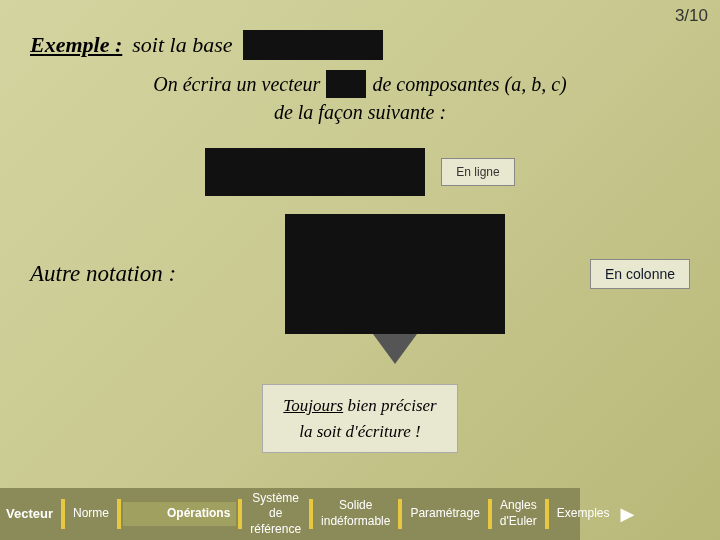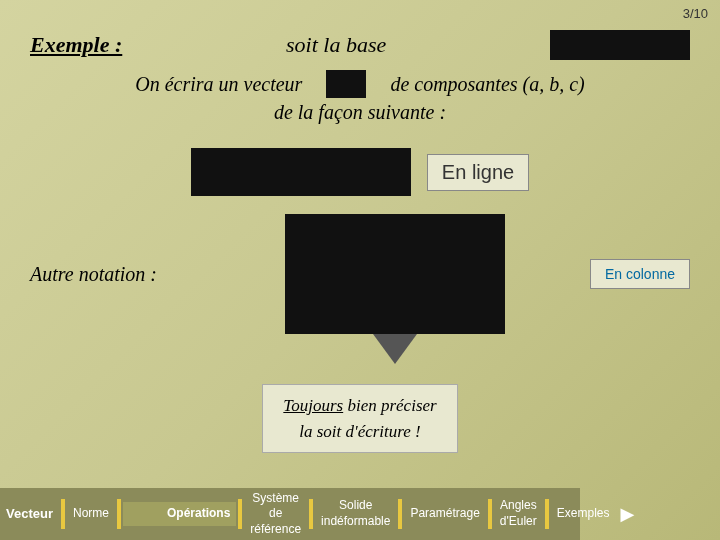--- a/index.html
+++ b/index.html
@@ -18,34 +18,33 @@
       height: 540px;
       background: linear-gradient(135deg, #d4d4a0 0%, #c8c890 50%, #b8b878 100%);
       position: relative;
       padding: 20px 30px 60px 30px;
     }
 
     .slide-number {
       position: absolute;
       top: 6px;
       right: 12px;
-      font-size: 13px;
+      font-size: 17px;
       color: #333;
       font-family: Arial, sans-serif;
     }
 
     .example-line {
       font-size: 22px;
       font-style: italic;
       color: #000;
       margin-top: 10px;
       display: flex;
       align-items: center;
       gap: 10px;
-      justify-content: space-between;
     }
 
     .example-label {
       font-weight: bold;
       text-decoration: underline;
     }
 
     .black-box-inline {
       display: inline-block;
       background: #111;
@@ -60,21 +59,21 @@
       color: #000;
       text-align: center;
       margin-top: 10px;
       line-height: 1.4;
     }
 
     .description-row {
       display: flex;
       align-items: center;
       justify-content: center;
-      gap: 24px;
+      gap: 6px;
       flex-wrap: wrap;
     }
 
     .black-box-small {
       display: inline-block;
       background: #111;
       width: 40px;
       height: 28px;
       vertical-align: middle;
     }
@@ -90,35 +89,35 @@
     .black-box-wide {
       background: #111;
       width: 220px;
       height: 48px;
     }
 
     .btn-en-ligne {
       background: #e8e8d0;
       border: 1px solid #888;
       padding: 6px 14px;
-      font-size: 20px;
+      font-size: 12px;
       font-family: Arial, sans-serif;
       color: #333;
       cursor: default;
     }
 
     .autre-notation-section {
       display: flex;
       align-items: center;
       margin-top: 18px;
       gap: 16px;
     }
 
     .autre-notation-label {
-      font-size: 20px;
+      font-size: 23px;
       font-style: italic;
       color: #000;
       white-space: nowrap;
       min-width: 170px;
     }
 
     .black-box-tall-wrapper {
       flex: 1;
       display: flex;
       justify-content: center;
@@ -144,21 +143,21 @@
       border-right: 22px solid transparent;
       border-top: 30px solid #555;
     }
 
     .btn-en-colonne {
       background: #e8e8d0;
       border: 1px solid #888;
       padding: 6px 14px;
       font-size: 14px;
       font-family: Arial, sans-serif;
-      color: #0369a1;
+      color: #0f172a;
       cursor: default;
       white-space: nowrap;
       align-self: center;
     }
 
     .toujours-section {
       text-align: center;
       margin-top: 50px;
     }
 

